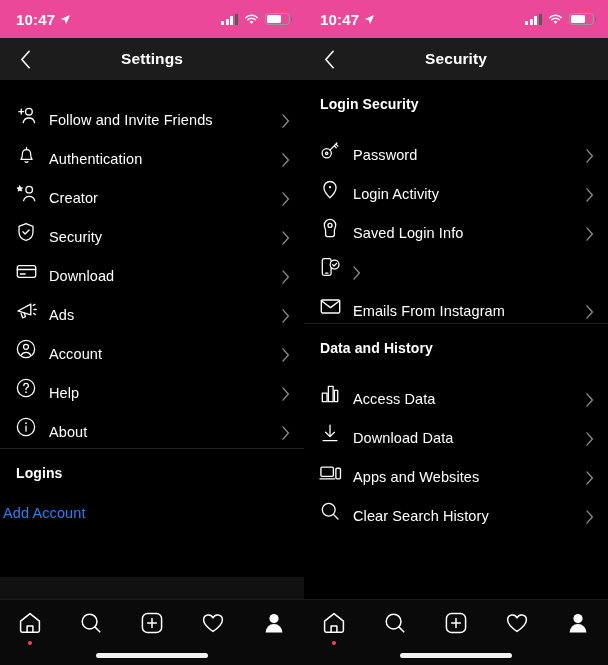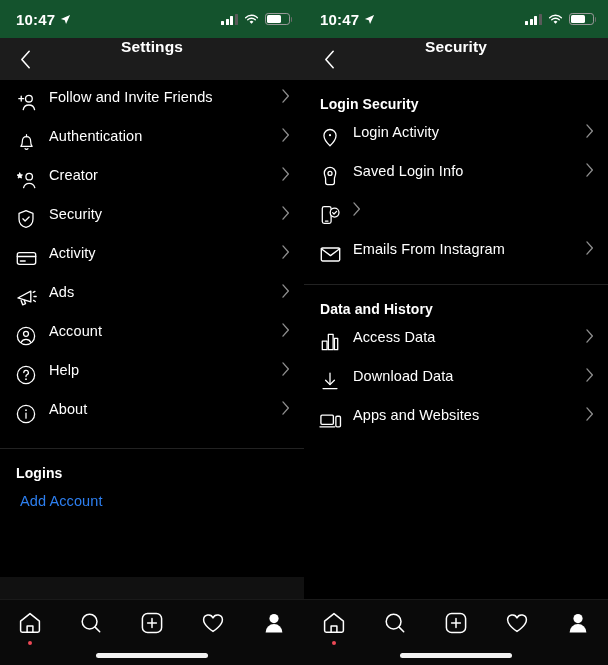--- a/index.html
+++ b/index.html
@@ -12,21 +12,21 @@
   .screen { display:flex; width:608px; height:665px; }
   .panel {
     width:304px; height:665px;
     background:#000;
     display:flex; flex-direction:column;
     position:relative;
   }
 
   
   .statusbar {
-    height:38px; background:#14532d;
+    height:38px; background:#ec4899;
     display:flex; align-items:center;
     padding:0 14px 0 16px;
     flex-shrink:0;
   }
   .sb-time {
     color:#fff; font-size:15px; font-weight:bold;
     letter-spacing:.2px; line-height:1;
   }
   .sb-loc { margin-left:5px; display:flex; align-items:center; }
   .sb-right { margin-left:auto; display:flex; align-items:center; gap:6px; }
@@ -42,21 +42,21 @@
   }
   .batt::after {
     content:""; position:absolute; right:-3.4px; top:3.4px;
     width:1.8px; height:4.4px; background:#6a6a6a; border-radius:0 1px 1px 0;
   }
   .batt span { display:block; height:100%; width:65%; background:#fff; border-radius:1.6px; }
 
   
   .navbar {
     height:42px; background:#1c1c1c;
-    display:flex; align-items:flex-start; position:relative;
+    display:flex; align-items:center; position:relative;
     flex-shrink:0;
   }
   .nav-back {
     position:absolute; left:8px; top:0; bottom:0;
     width:34px; display:flex; align-items:center; justify-content:center;
   }
   .nav-title {
     width:100%; text-align:center;
     color:#fff; font-size:15.5px; font-weight:bold;
     letter-spacing:.1px;
@@ -64,33 +64,33 @@
 
   
   .content { flex:1; overflow:hidden; background:#000; position:relative; }
 
   .section-head {
     color:#fff; font-size:14px; font-weight:bold;
     padding:16px 16px 12px 16px;
     letter-spacing:.1px;
   }
   .list-row {
-    height:39px; display:flex; align-items:flex-start;
+    height:39px; display:flex; align-items:flex-end;
     padding:0 14px 0 13px; position:relative;
   }
   .row-icon {
     width:26px; height:26px; flex-shrink:0;
     display:flex; align-items:center; justify-content:center;
     margin-right:10px;
   }
   .row-label { color:#fff; font-size:14.5px; flex:1; letter-spacing:.1px; }
   .chev { flex-shrink:0; display:flex; align-items:center; }
 
   .divider { height:1px; background:#222; width:100%; }
-  .link-row { height:39px; display:flex; padding:0 20px; }
+  .link-row { height:39px; display:flex; align-items:center; padding:0 3px; }
   .link-row span { font-size:14.5px; letter-spacing:.1px; }
   .ghost-row {
     height:22px; background:#111; display:flex; align-items:flex-end;
     padding:0 16px 1px 16px; overflow:hidden;
   }
   .ghost-row span { color:#3a3a3a; font-size:11px; }
 
   
   .tabbar {
     height:66px; background:#0a0a0a;
@@ -224,21 +224,21 @@
       </div>
 
       <div class="list-row">
         <div class="row-icon">
           <svg width="23" height="23" viewBox="0 0 24 24" fill="none" stroke="#fff" stroke-width="1.4" stroke-linecap="round" stroke-linejoin="round">
             <rect x="2.4" y="5.8" width="19.2" height="12.4" rx="2.2"></rect>
               <path d="M2.4 9.9h19.2"></path>
               <path d="M5.6 14.6h5"></path>
           </svg>
         </div>
-        <div class="row-label">Activity</div>
+        <div class="row-label">Download</div>
         <div class="chev">
           <svg width="8" height="14" viewBox="0 0 9 16">
               <path d="M1 1l6.2 7L1 15" stroke="#8e8e8e" stroke-width="1.5" fill="none" stroke-linecap="round" stroke-linejoin="round"></path>
             </svg>
         </div>
       </div>
 
       <div class="list-row">
         <div class="row-icon">
           <svg width="23" height="23" viewBox="0 0 24 24" fill="none" stroke="#fff" stroke-width="1.4" stroke-linecap="round" stroke-linejoin="round">
@@ -389,20 +389,35 @@
           <path d="M10 1 2 10l8 9" stroke="#fff" stroke-width="1.7" fill="none" stroke-linecap="round" stroke-linejoin="round"></path>
         </svg>
       </div>
       <div class="nav-title">Security</div>
     </div>
 
     <div class="content">
 
       <div class="section-head">Login Security</div>
 
+      <div class="list-row">
+        <div class="row-icon">
+          <svg width="22" height="22" viewBox="0 0 24 24" fill="none" stroke="#fff" stroke-width="1.4" stroke-linecap="round" stroke-linejoin="round">
+            <circle cx="8.4" cy="15.6" r="5"></circle>
+              <circle cx="8.4" cy="15.6" r="1.3"></circle>
+            <path d="M11.9 12.1 19.6 4.4M16.6 7.4l2.2 2.2M18.4 5.6l2.2 2.2"></path>
+          </svg>
+        </div>
+        <div class="row-label">Password</div>
+        <div class="chev">
+          <svg width="8" height="14" viewBox="0 0 9 16">
+              <path d="M1 1l6.2 7L1 15" stroke="#8e8e8e" stroke-width="1.5" fill="none" stroke-linecap="round" stroke-linejoin="round"></path>
+            </svg>
+        </div>
+      </div>
 
       <div class="list-row">
         <div class="row-icon">
           <svg width="22" height="22" viewBox="0 0 24 24" fill="none" stroke="#fff" stroke-width="1.4" stroke-linecap="round" stroke-linejoin="round">
             <path d="M12 21.6s6.6-6.2 6.6-11.2a6.6 6.6 0 1 0-13.2 0c0 5 6.6 11.2 6.6 11.2z"></path>
             <circle cx="12" cy="10" r="1.2" fill="#fff" stroke="none"></circle>
           </svg>
         </div>
         <div class="row-label">Login Activity</div>
         <div class="chev">
@@ -504,20 +519,34 @@
           </svg>
         </div>
         <div class="row-label">Apps and Websites</div>
         <div class="chev">
           <svg width="8" height="14" viewBox="0 0 9 16">
               <path d="M1 1l6.2 7L1 15" stroke="#8e8e8e" stroke-width="1.5" fill="none" stroke-linecap="round" stroke-linejoin="round"></path>
             </svg>
         </div>
       </div>
 
+      <div class="list-row">
+        <div class="row-icon">
+          <svg width="22" height="22" viewBox="0 0 24 24" fill="none" stroke="#fff" stroke-width="1.4" stroke-linecap="round">
+            <circle cx="10.6" cy="10.6" r="7"></circle>
+              <path d="M15.7 15.7l5 5"></path>
+          </svg>
+        </div>
+        <div class="row-label">Clear Search History</div>
+        <div class="chev">
+          <svg width="8" height="14" viewBox="0 0 9 16">
+              <path d="M1 1l6.2 7L1 15" stroke="#8e8e8e" stroke-width="1.5" fill="none" stroke-linecap="round" stroke-linejoin="round"></path>
+            </svg>
+        </div>
+      </div>
     </div>
 
     <div class="tabbar">
       <div class="tab">
         <svg width="26" height="26" viewBox="0 0 26 26" fill="none" stroke="#fff" stroke-width="1.5" stroke-linecap="round" stroke-linejoin="round">
           <path d="M3.6 11.2 13 3.6l9.4 7.6v9.4a1.6 1.6 0 0 1-1.6 1.6H5.2a1.6 1.6 0 0 1-1.6-1.6z"></path>
           <path d="M10.1 22.2v-6.1h5.8v6.1"></path>
         </svg>
         <div class="tab-dot"></div>
       </div>

